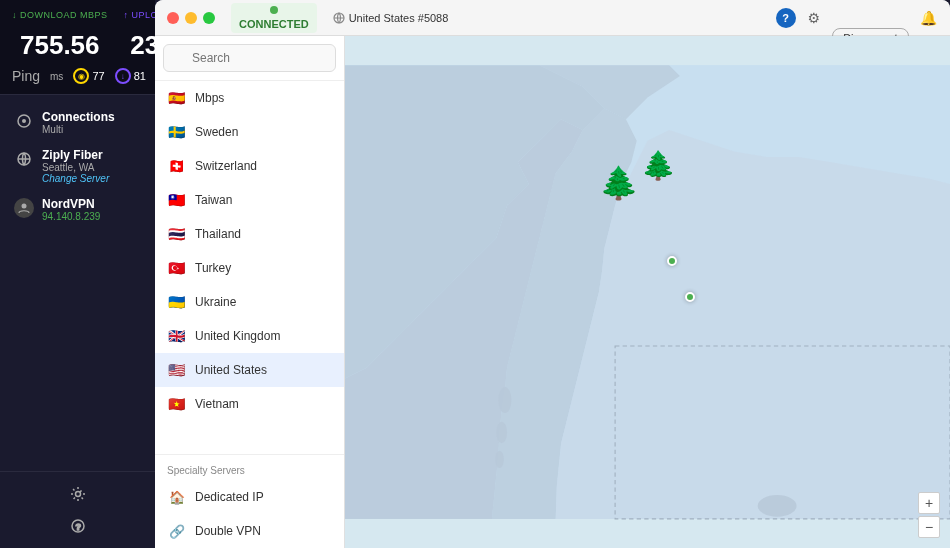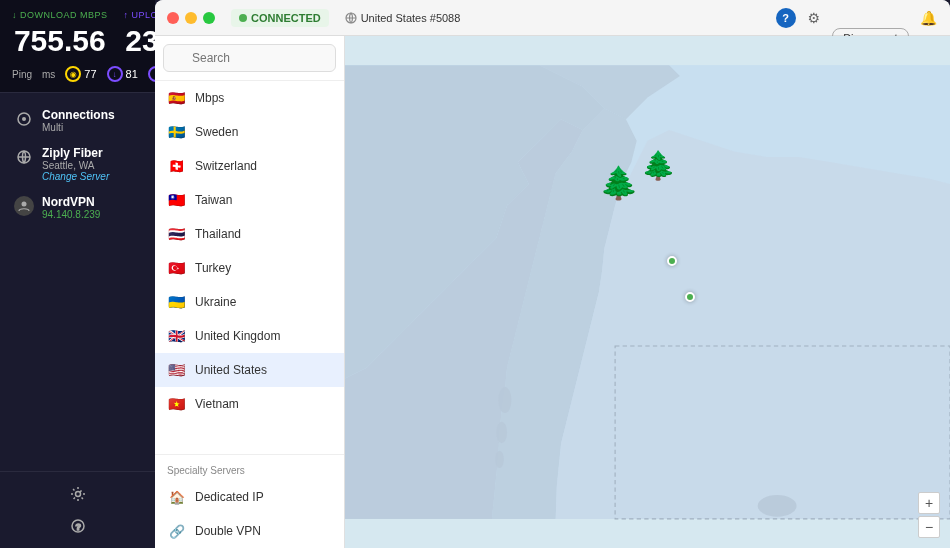--- a/index.html
+++ b/index.html
@@ -41,39 +41,39 @@
       font-size: 9px;
       color: #aaa;
       letter-spacing: 0.5px;
       text-transform: uppercase;
       display: flex;
       align-items: center;
       justify-content: center;
       gap: 3px;
     }
     .stat-value {
-      font-size: 30px;
+      font-size: 26px;
       font-weight: 700;
       color: #fff;
       line-height: 1;
-      margin-top: 6px;
+      margin-top: 12px;
     }
     .stat-unit {
       font-size: 9px;
       color: #aaa;
       font-weight: 400;
     }
     .ping-row {
       display: flex;
       align-items: center;
       gap: 10px;
       padding-top: 4px;
     }
     .ping-label {
-      font-size: 10px;
+      font-size: 14px;
       color: #aaa;
     }
     .ping-item {
       display: flex;
       align-items: center;
       gap: 3px;
       font-size: 11px;
       color: #fff;
     }
     .ping-circle {
@@ -190,20 +190,21 @@
     .status-connected {
       display: flex;
       align-items: center;
       gap: 4px;
       font-size: 11px;
       font-weight: 600;
       color: #2e7d32;
       background: #e8f5e9;
       padding: 3px 8px;
       border-radius: 4px;
+      flex-direction: column;
     }
     .status-dot {
       width: 8px;
       height: 8px;
       border-radius: 50%;
       background: #4caf50;
     }
 
     .server-name {
       font-size: 11px;

